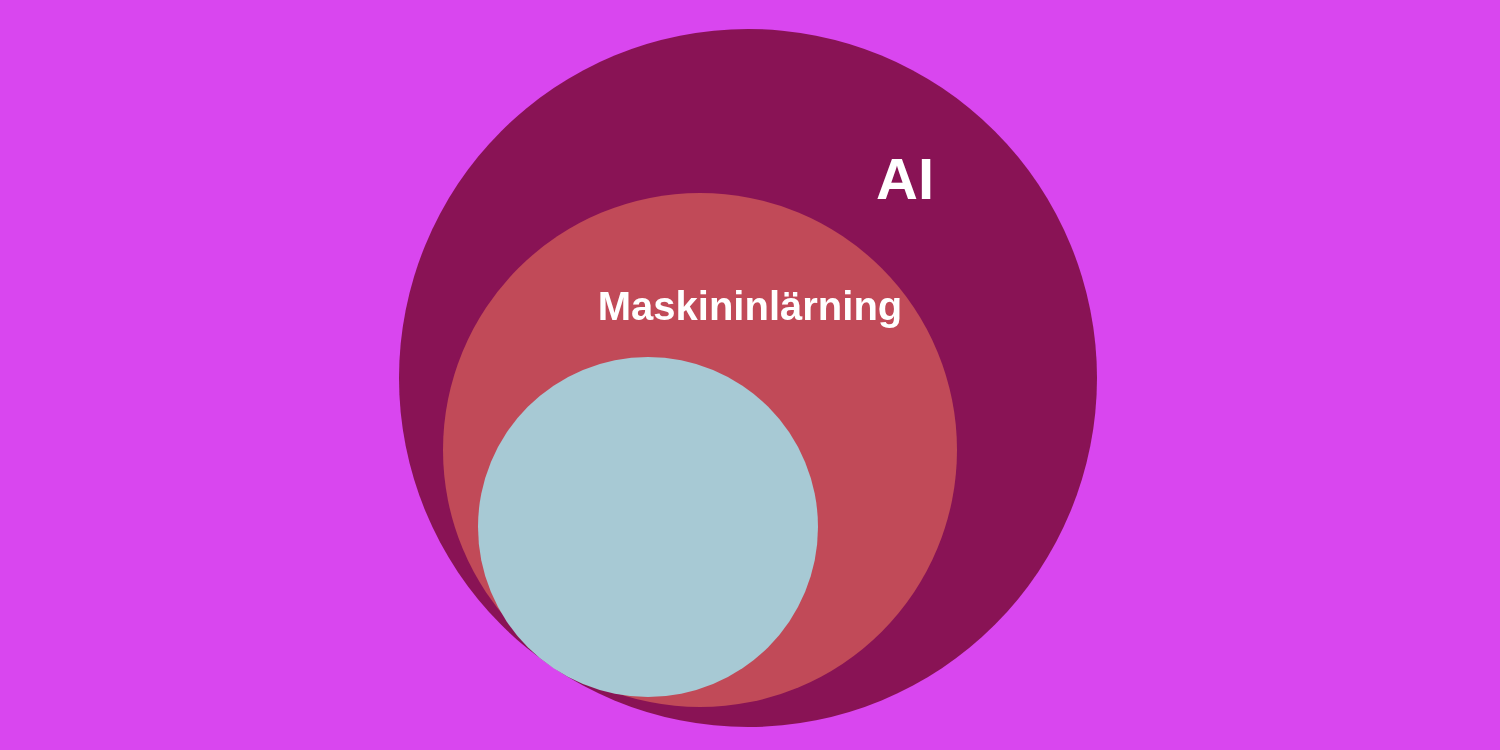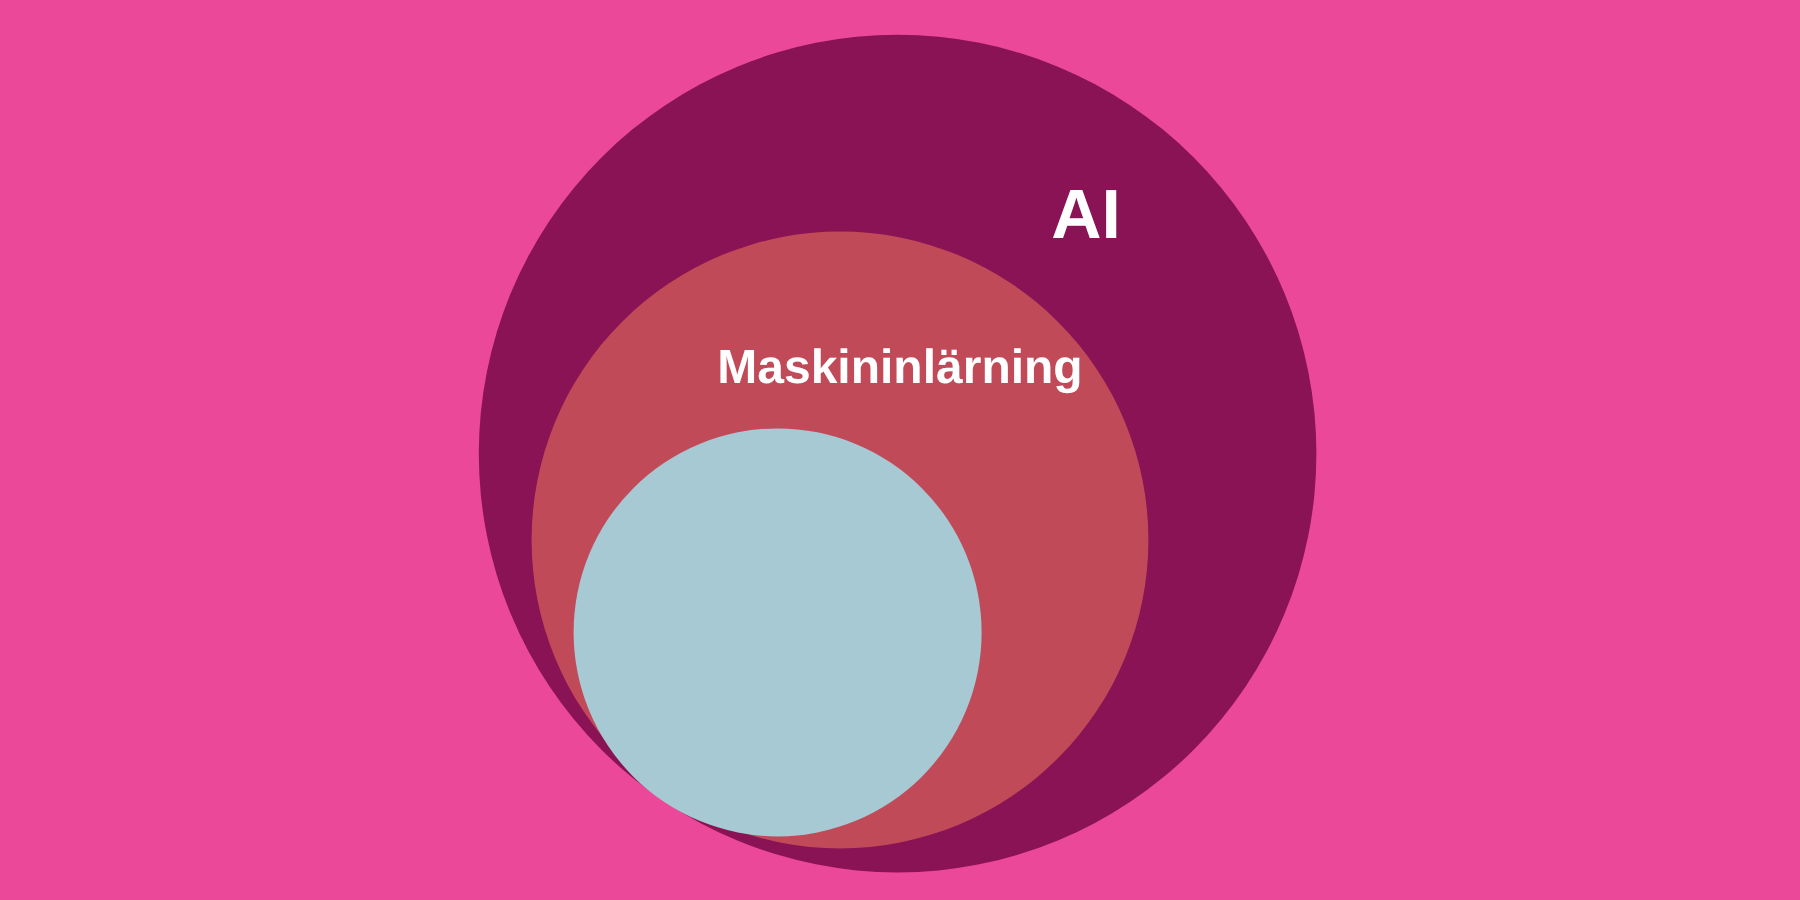--- a/index.html
+++ b/index.html
@@ -61,21 +61,21 @@
   }
   .label-dl {
     left: 649px;
     top: 526px;
     font-size: 40px;
   }
 </style>
 </head>
 <body>
 
-<div class="canvas" style="background-color: #ec4899;">
+<div class="canvas" style="background-color: #d946ef;">
 
   <div class="circle c-ai" style="background-color: rgb(137, 19, 85);"></div>
 
   <div class="circle c-ml" style="background-color: rgb(193, 74, 88);"></div>
 
   <div class="circle c-dl" style="background-color: rgb(167, 201, 212);"></div>
 
   <span class="set-label label-ai" style="color: rgb(255, 255, 255);">AI</span>
 
   <span class="set-label label-ml" style="color: rgb(255, 255, 255); text-align: right;">Maskininlärning</span>

